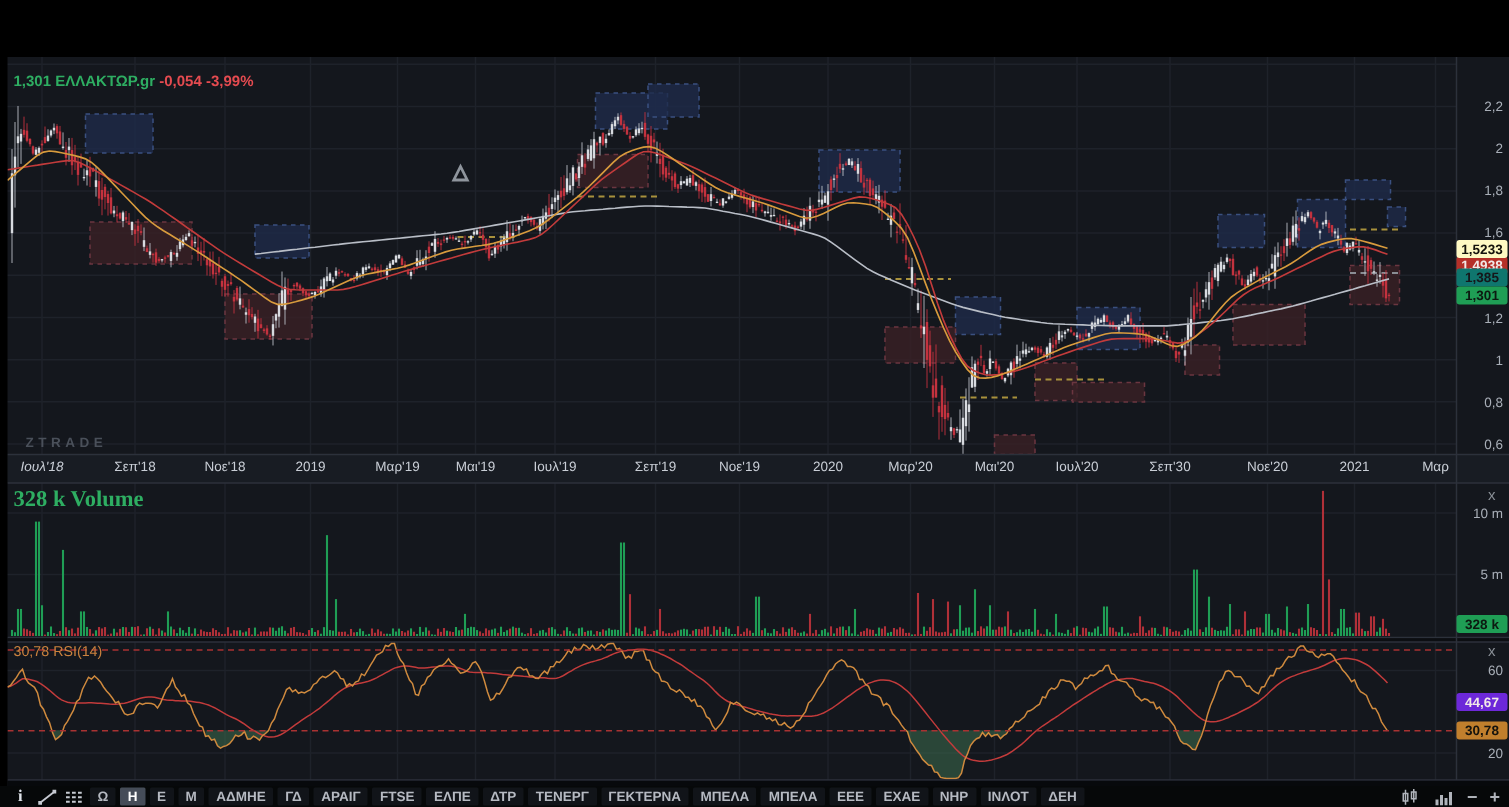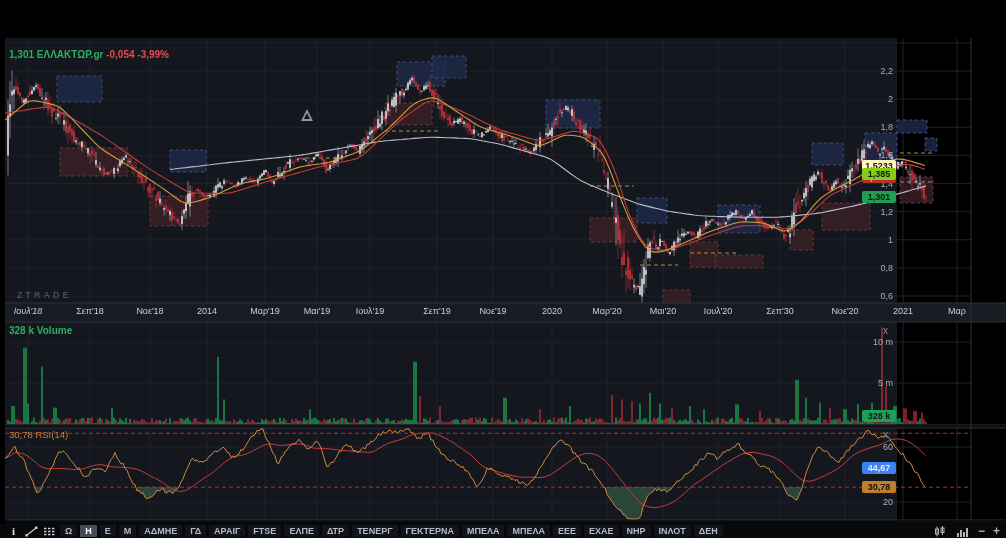--- a/index.html
+++ b/index.html
@@ -1,24 +1,24 @@
 <!DOCTYPE html>
 <html><head>
 <meta charset="utf-8">
 <style>
   html,body{margin:0;padding:0;background:#000;}
   body{width:1006px;height:538px;overflow:hidden;font-family:"Liberation Sans",sans-serif;}
   .screen{position:relative;width:1006px;height:538px;background:#000;}
-  .chart-area{position:absolute;left:5px;top:38px;width:892px;height:486px;background:#14171d;}
+  .chart-area{position:absolute;left:5px;top:38px;width:1001px;height:486px;background:#14171d;}
   .chart-area svg{position:absolute;left:0;top:0;}
   .legend{position:absolute;left:4px;top:11px;font-size:10px;white-space:nowrap;z-index:5;}
   .legend .sym{color:#2eae62;font-weight:bold;}
   .legend .chg{color:#e54b50;font-weight:bold;}
   .watermark{position:absolute;left:12px;top:252px;font-size:9px;font-weight:bold;letter-spacing:3px;color:#4a505a;z-index:4;}
-  .vol-header{position:absolute;left:4px;top:287px;font-size:10px;color:#2eae62;font-weight:bold;z-index:4;}
+  .vol-header{position:absolute;left:4px;top:287px;font-size:15px;color:#2eae62;font-weight:bold;z-index:4;font-family:Liberation Serif, serif;}
   .rsi-header{position:absolute;left:4px;top:391px;font-size:9.5px;color:#c9813e;font-weight:normal;z-index:4;}
   .axis-label{position:absolute;right:4px;width:42px;text-align:right;font-size:9px;color:#a9afb8;z-index:4;}
   .time-label{position:absolute;transform:translateX(-50%);top:268px;font-size:9px;color:#c9ced6;z-index:4;white-space:nowrap;}
   .badge{position:absolute;right:1px;min-width:30px;text-align:center;padding:1px 2px;font-size:9px;line-height:10px;border-radius:2px;font-weight:bold;z-index:4;}
   .close-x{position:absolute;right:9px;font-size:10px;line-height:9px;color:#8a9097;z-index:5;cursor:default;}
   .toolbar{position:absolute;left:0;bottom:0;width:1006px;height:14px;background:#060809;display:flex;align-items:center;gap:3px;padding:0 6px;box-sizing:border-box;z-index:6;}
   .tb-btn{font-size:9px;font-weight:bold;color:#b6bac2;padding:1px 5px;line-height:10px;background:#111419;border-radius:1px;white-space:nowrap;}
   .tb-btn.active{background:#454c58;color:#ffffff;}
   .tb-icon{width:15px;height:12px;display:flex;align-items:center;justify-content:center;color:#c6cad2;}
   .tb-right{margin-left:auto;display:flex;gap:8px;align-items:center;color:#b0b4bb;}
@@ -1569,45 +1569,45 @@
         <div class="axis-label" style="top: 56.125px;">2</div>
         <div class="axis-label" style="top: 84.25px;">1,8</div>
         <div class="axis-label" style="top: 112.375px;">1,6</div>
         <div class="axis-label" style="top: 140.5px;">1,4</div>
         <div class="axis-label" style="top: 168.625px;">1,2</div>
         <div class="axis-label" style="top: 196.75px;">1</div>
         <div class="axis-label" style="top: 224.875px;">0,8</div>
         <div class="axis-label" style="top: 253px;">0,6</div>
         <div class="badge" style="top: 133.309px; background: rgb(181, 48, 40); color: rgb(242, 233, 231);">1,4938</div>
         <div class="badge" style="top: 122.161px; background: #fef9c3; color: rgb(20, 18, 12);">1,5233</div>
-        <div class="badge" style="top: 130px; background: #84cc16; color: rgb(21, 23, 26);">1,385</div>
+        <div class="badge" style="top: 141px; background: #0f766e; color: rgb(21, 23, 26);">1,385</div>
         <div class="badge" style="top: 153.422px; background: rgb(31, 158, 85); color: rgb(12, 26, 17);">1,301</div>
         <div class="time-label" style="left: 23px; font-style: italic;">Ιουλ'18</div>
         <div class="time-label" style="left: 85px;">Σεπ'18</div>
         <div class="time-label" style="left: 145px;">Νοε'18</div>
-        <div class="time-label" style="left: 202px;">2014</div>
+        <div class="time-label" style="left: 202px;">2019</div>
         <div class="time-label" style="left: 260px;">Μαρ'19</div>
         <div class="time-label" style="left: 312px;">Μαι'19</div>
         <div class="time-label" style="left: 365px;">Ιουλ'19</div>
         <div class="time-label" style="left: 432px;">Σεπ'19</div>
         <div class="time-label" style="left: 488px;">Νοε'19</div>
         <div class="time-label" style="left: 547px;">2020</div>
         <div class="time-label" style="left: 602px;">Μαρ'20</div>
         <div class="time-label" style="left: 658px;">Μαι'20</div>
         <div class="time-label" style="left: 713px;">Ιουλ'20</div>
         <div class="time-label" style="left: 775px;">Σεπ'30</div>
         <div class="time-label" style="left: 840px;">Νοε'20</div>
         <div class="time-label" style="left: 898px;">2021</div>
         <div class="time-label" style="left: 952px;">Μαρ</div>
         <div class="axis-label" style="top: 299px;">10 m</div>
         <div class="axis-label" style="top: 340px;">5 m</div>
         <div class="badge" style="top: 372.31px; background: rgb(31, 158, 85); color: rgb(12, 26, 17);">328 k</div>
         <div class="axis-label" style="top: 404px;">60</div>
         <div class="axis-label" style="top: 459px;">20</div>
-        <div class="badge" style="top: 424.079px; background: #3b82f6; color: rgb(242, 233, 231);">44,67</div>
+        <div class="badge" style="top: 424.079px; background: #6d28d9; color: rgb(242, 233, 231);">44,67</div>
         <div class="badge" style="top: 443.178px; background: rgb(192, 127, 45); color: rgb(20, 18, 12);">30,78</div>
       </div>
   </div>
 
   <div class="toolbar" id="toolbar">
       <span class="tb-icon">
         <span class="info-i">i</span>
       </span>
       <span class="tb-icon">
         <svg width="13" height="11">

